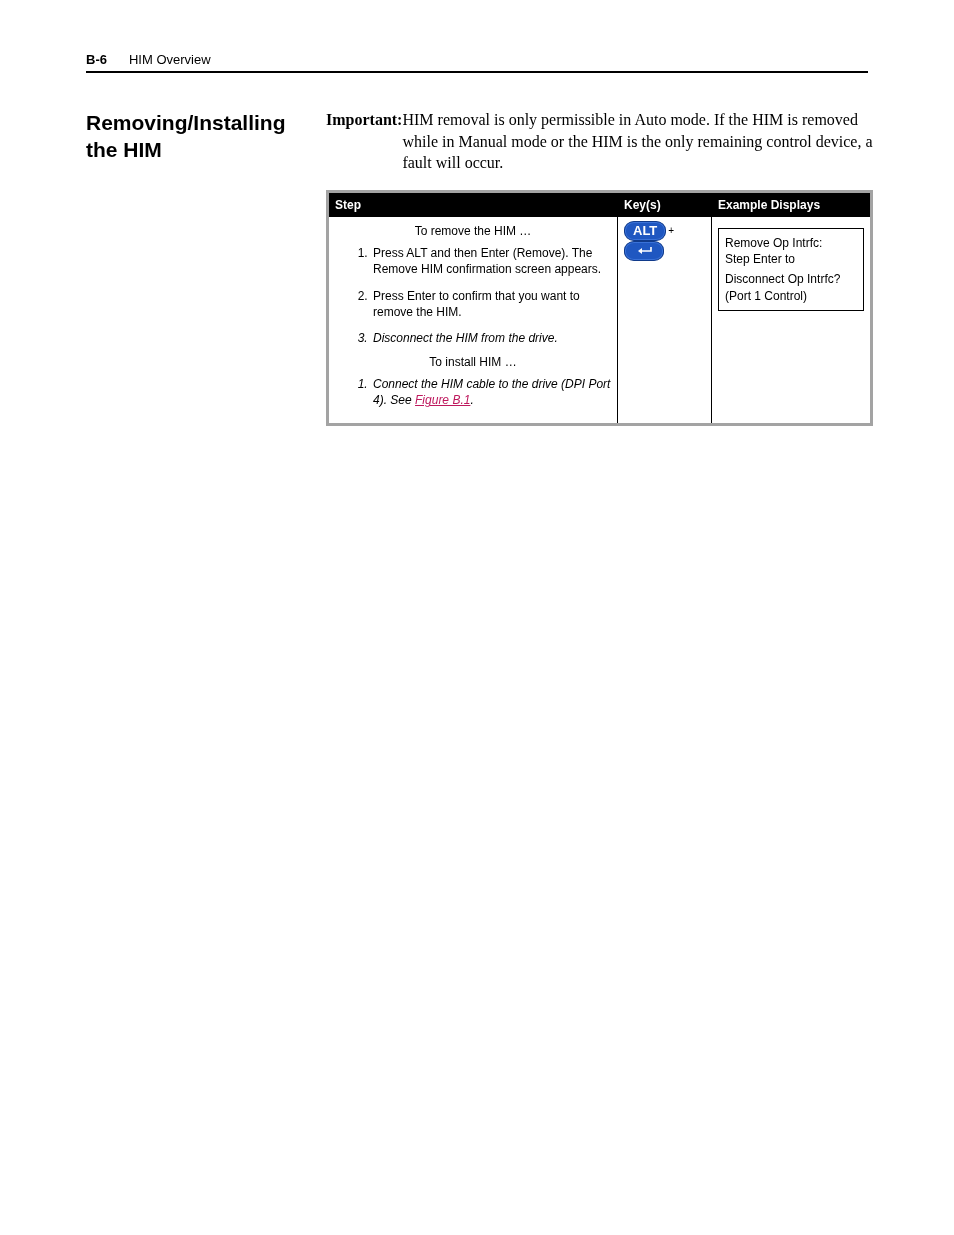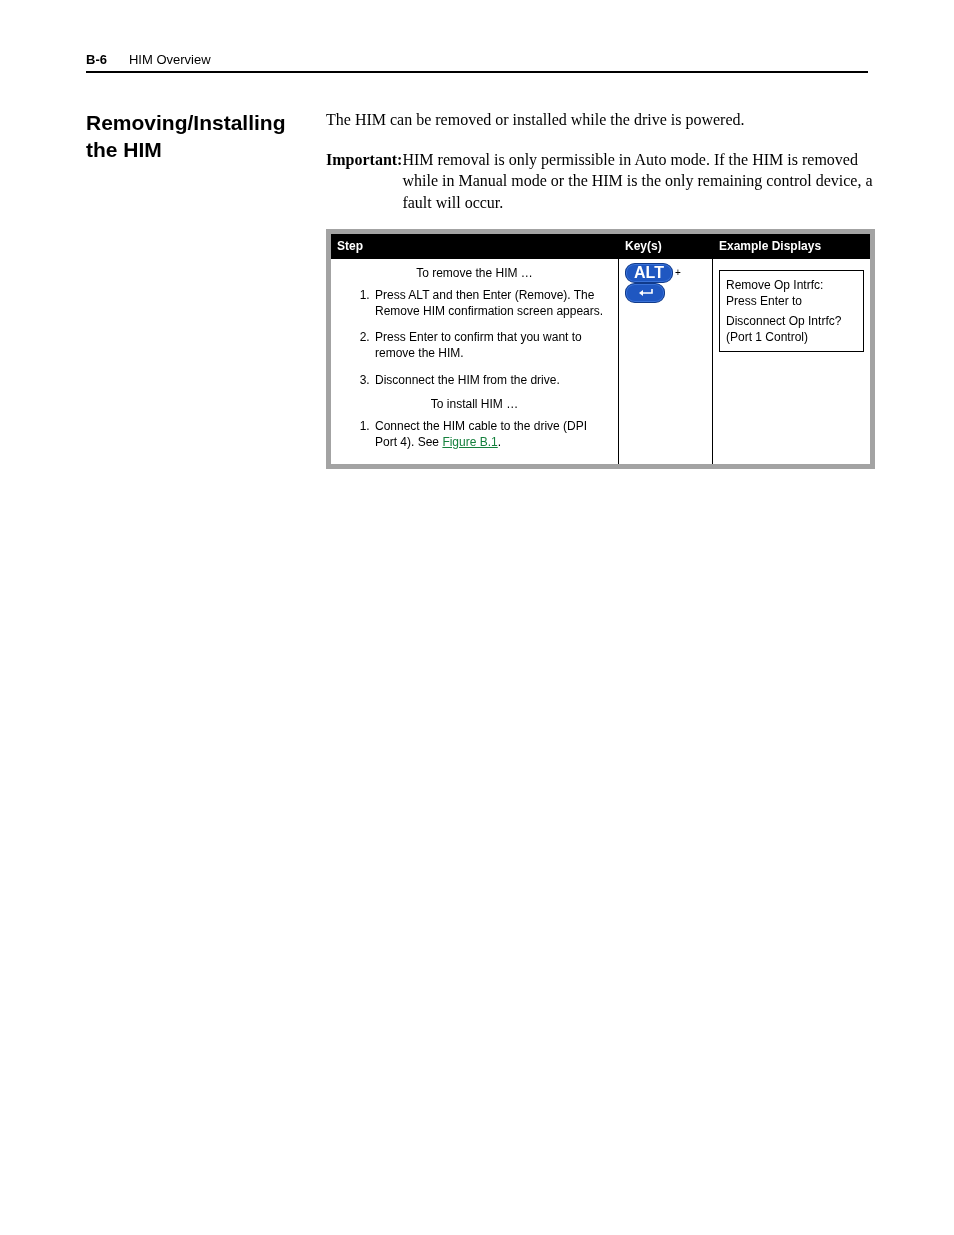--- a/index.html
+++ b/index.html
@@ -63,21 +63,21 @@
   .important-text {
     flex: 1;
   }
   .important-wrap {
     margin-bottom: 16px;
   }
 
   
   .proc-table {
     width: 454px;
-    border: 5px solid #a3a3a3;
+    border: 3px solid #a3a3a3;
     border-collapse: collapse;
     font-family: Arial, Helvetica, sans-serif;
     font-size: 12px;
     table-layout: fixed;
   }
   .proc-table th {
     background: #000;
     color: #fff;
     text-align: left;
     font-weight: bold;
@@ -104,34 +104,35 @@
     list-style: decimal;
     margin: 0 0 8px 0;
     padding-left: 36px;
   }
   .step-list li {
     margin-bottom: 10px;
     padding-left: 2px;
   }
   .step-list li:last-child {
     margin-bottom: 2px;
+    font-style: italic;
   }
 
   .keys-cell {
     text-align: left;
     padding-top: 6px;
   }
   .keycap {
     display: inline-flex;
     align-items: center;
     justify-content: center;
     background: #1f57c1;
     color: #fff;
     font-weight: bold;
-    font-size: 16px;
+    font-size: 13px;
     font-family: Arial, Helvetica, sans-serif;
     height: 18px;
     border-radius: 10px / 9px;
     padding: 0 8px;
     border: 1px solid #103a8a;
     box-shadow: inset 0 0 0 1px #3a72d8;
     vertical-align: middle;
   }
   .keycap-enter {
     padding: 0 10px;
@@ -153,40 +154,39 @@
     padding: 6px 6px;
     font-size: 12px;
     line-height: 1.35;
     margin-top: 7px;
   }
   .display-box .sep {
     height: 4px;
   }
 
   a.figref {
-    color: #15803d;
+    color: #be185d;
     text-decoration: underline;
   }
 </style>
 </head>
 <body>
 
 <div class="page">
 
   <div class="running-head">
     <span class="pg">B-6</span>
     <span>HIM Overview</span>
   </div>
   <div class="running-head-rule"></div>
 
   <div class="columns">
     <div class="side-head">Removing/Installing the HIM</div>
 
     <div class="body-col">
-      <p class="intro-para">The HIM can be removed or installed while the drive is powered.</p>
 
       <div class="important-wrap">
         <div class="important-block">
           <span class="important-label">Important:</span>
           <span class="important-text">HIM removal is only permissible in Auto mode. If the HIM is removed while in Manual mode or the HIM is the only remaining control device, a fault will occur.</span>
         </div>
       </div>
 
       <table class="proc-table">
         <colgroup>
@@ -221,21 +221,21 @@
               <span class="keycap">ALT</span><span class="key-plus">+</span><span class="keycap keycap-enter">
                 <svg width="18" height="10" viewBox="0 0 18 10" aria-hidden="true">
                   <path d="M16 1 L16 5 L5 5" stroke="#fff" stroke-width="1.6" fill="none"></path>
                   <path d="M7 2 L3 5 L7 8 Z" fill="#fff"></path>
                 </svg>
               </span>
             </td>
             <td>
               <div class="display-box">
                 <div>Remove Op Intrfc:</div>
-                <div>Press Enter to</div>
+                <div>Step Enter to</div>
                 <div class="sep"></div>
                 <div>Disconnect Op Intrfc?</div>
                 <div>(Port 1 Control)</div>
               </div>
             </td>
           </tr>
         </tbody>
       </table>
 
     </div>

